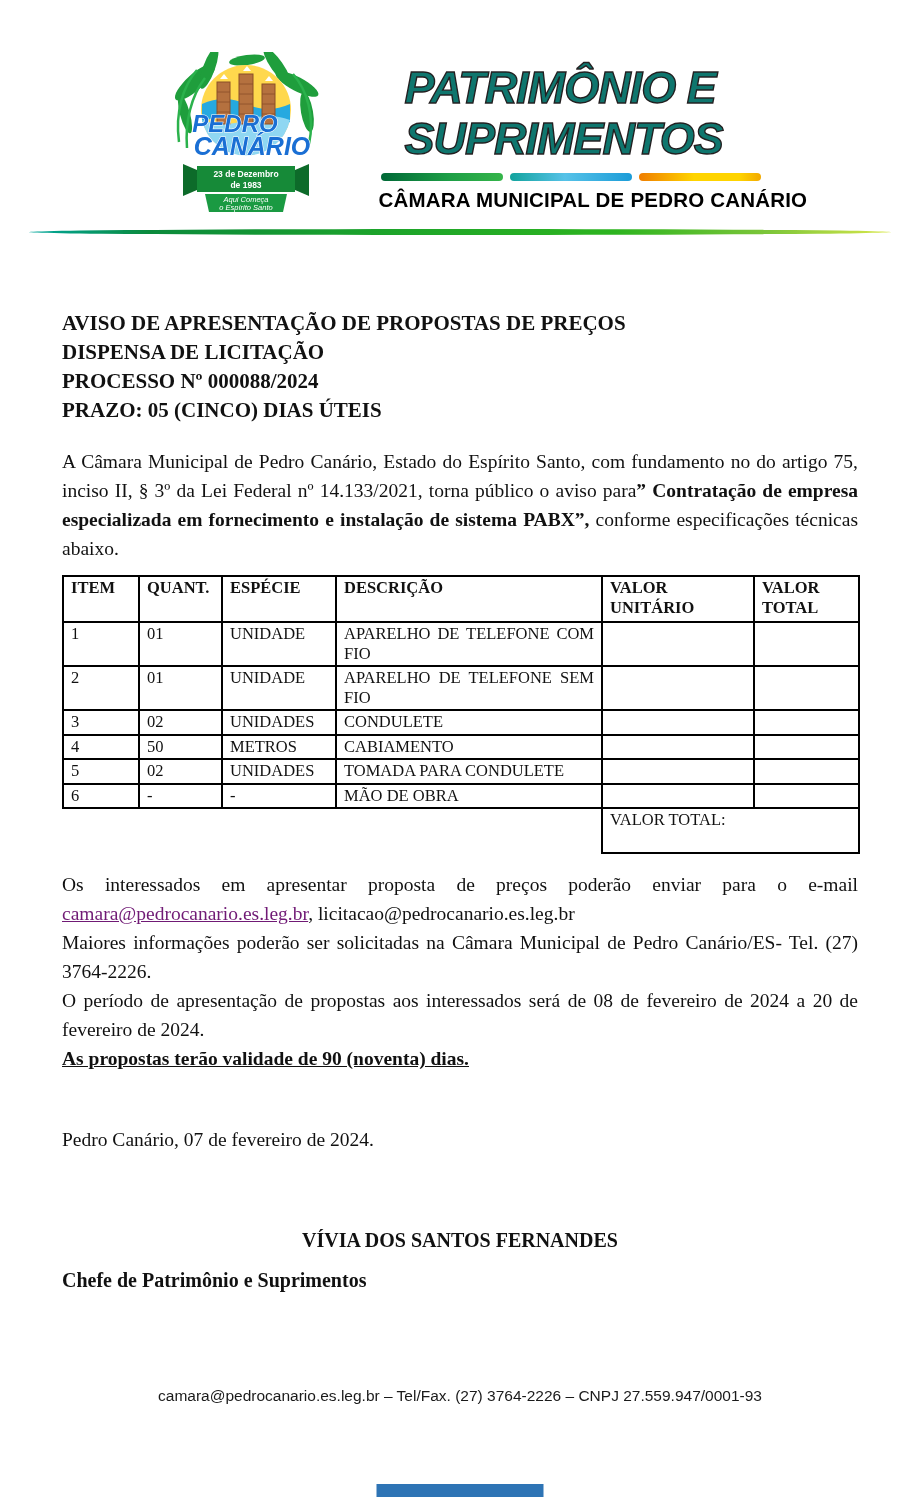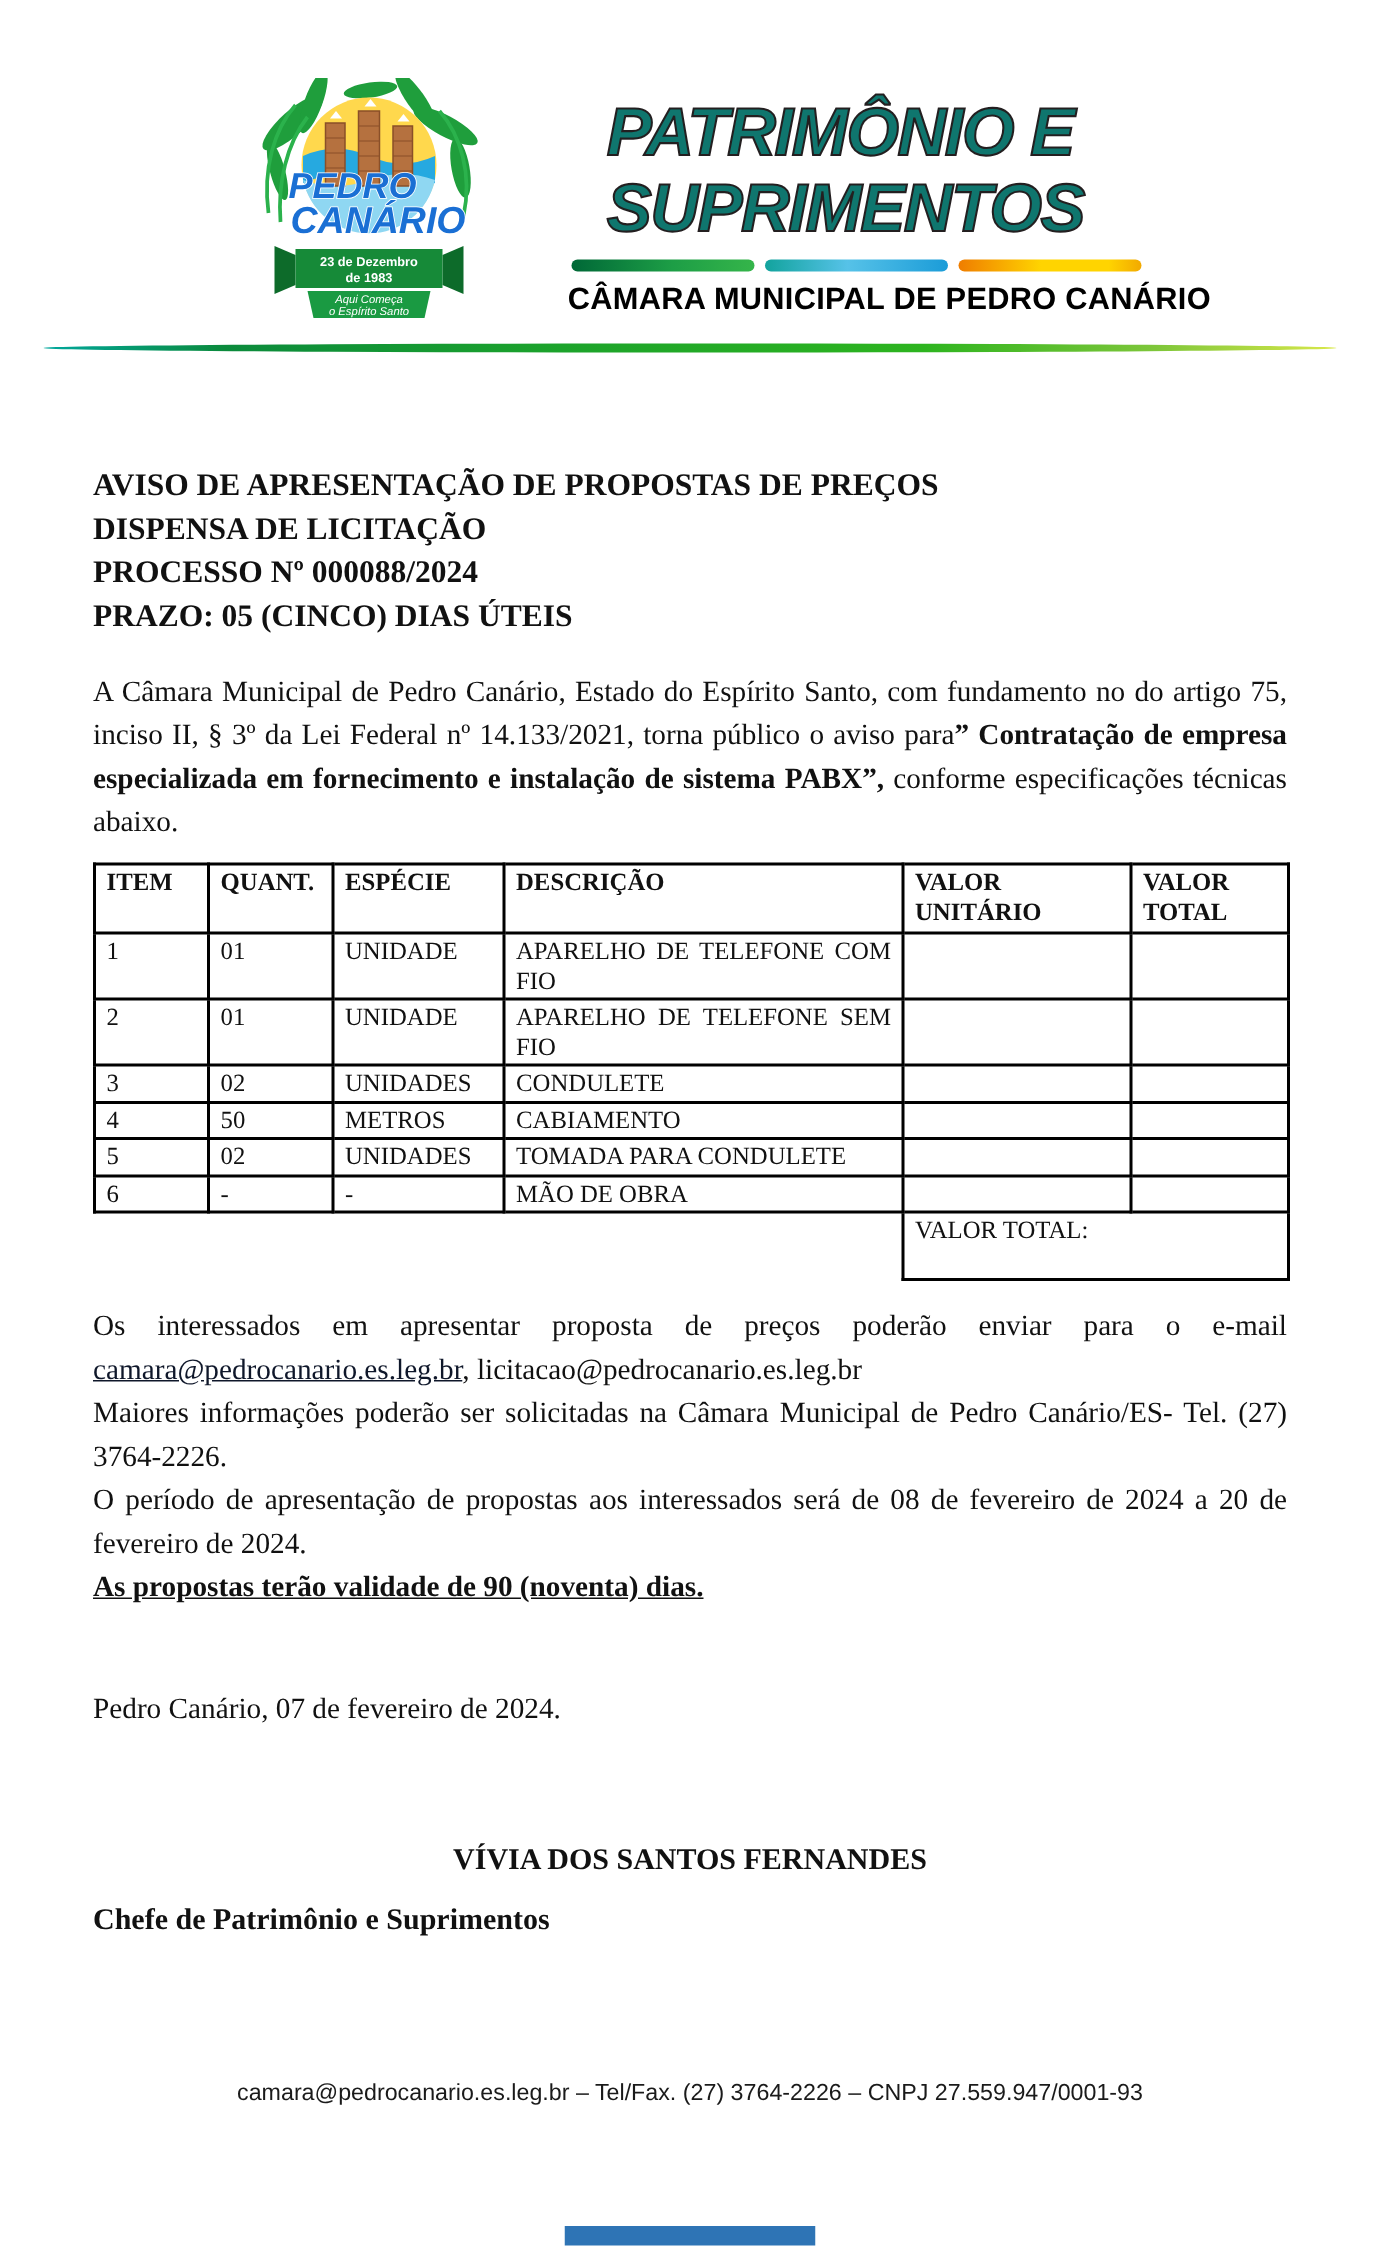--- a/index.html
+++ b/index.html
@@ -19,21 +19,21 @@
   .seg-yellow{background:linear-gradient(90deg,#ef7d00,#ffd400 45%,#ffd400 82%,#f2a900);}
   .brand-sub{font-family:"Liberation Sans", sans-serif;font-weight:bold;font-size:20.5px;
              color:#000000;letter-spacing:0.2px;white-space:nowrap;text-align:center;}
   .green-divider{width:862px;height:6px;margin:13px auto 0 auto;border-radius:50%;
                  background:linear-gradient(90deg,#00a79d 0%,#0b8a3c 14%,#1ca32b 40%,#2db41f 68%,#7ec63a 86%,#d9e84a 100%);}
   
   .content{padding:0 62px;}
   .doc-title{margin-top:74px;font-weight:bold;font-size:21px;line-height:29px;}
   .para{font-size:19.5px;line-height:29px;text-align:justify;margin:0;}
   .intro{margin-top:22px;}
-  .email-link{color:#0f172a;text-decoration:underline;white-space:nowrap;}
+  .email-link{color:#701a75;text-decoration:underline;white-space:nowrap;}
   .block{margin-top:16px;}
   .validity{font-weight:bold;text-decoration:underline;text-align:left;}
   .date-line{margin-top:56px;font-size:19.5px;}
   .sig-name{margin-top:78px;text-align:center;font-weight:bold;font-size:20px;}
   .sig-role{margin-top:17px;font-weight:bold;font-size:20px;}
   
   table.items{border-collapse:collapse;width:796px;margin-top:12px;table-layout:fixed;}
   table.items th, table.items td{border:2px solid #000000;vertical-align:top;
        padding:1px 7px 2px 7px;font-size:16.5px;line-height:19.5px;}
   table.items th{text-align:left;font-weight:bold;height:41px;}

